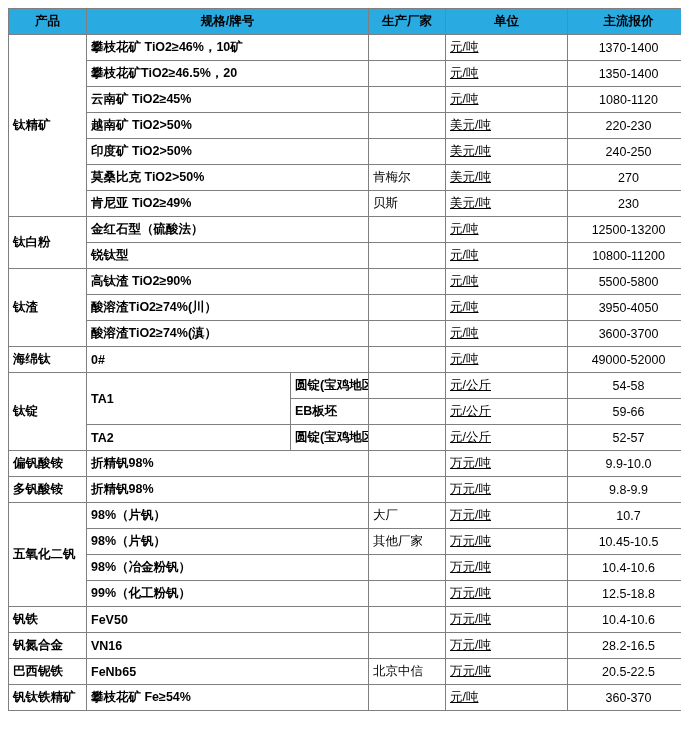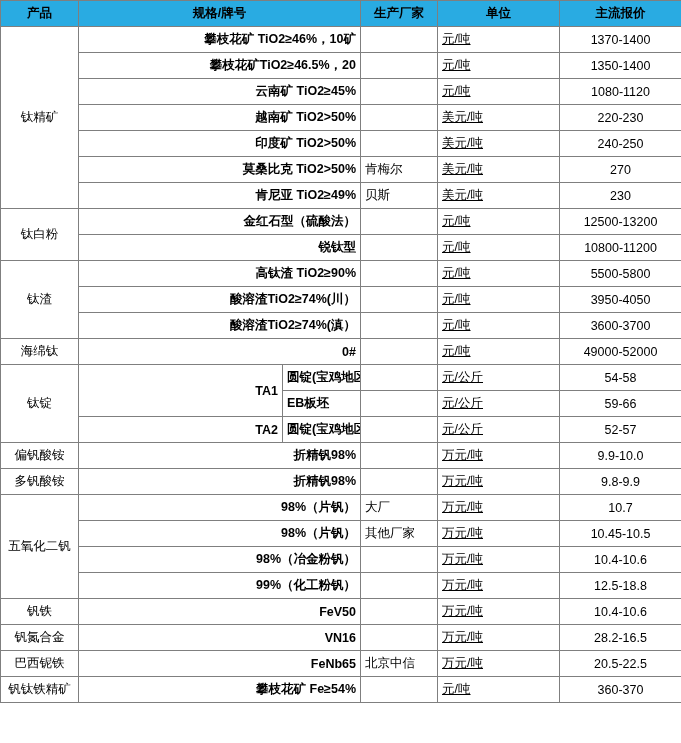--- a/index.html
+++ b/index.html
@@ -8,21 +8,21 @@
     background: #ffffff;
   }
   body {
     width: 681px;
     height: 743px;
     font-family: "Liberation Sans", sans-serif;
     -webkit-font-smoothing: antialiased;
   }
   .sheet {
     width: 681px;
-    padding: 0;
+    padding: 8px;
     box-sizing: border-box;
   }
   table.price-table {
     border-collapse: collapse;
     table-layout: fixed;
     width: 681px;
     margin: 0;
   }
   table.price-table td, table.price-table th {
     border: 1px solid #7f7f7f;
@@ -37,26 +37,26 @@
   thead th {
     background: #29ABE2;
     color: #ffffff;
     font-weight: bold;
     text-align: center;
     font-size: 13.5px;
     height: 32px;
     border: 1px solid #29ABE2;
   }
   td.cat {
-    text-align: center;
-    font-weight: normal;
+    text-align: left;
+    font-weight: bold;
     font-size: 13px;
   }
   td.spec {
-    text-align: right;
+    text-align: left;
     font-weight: bold;
     padding-left: 6px;
     margin-top: 12px;
   }
   td.spec-sub {
     text-align: left;
     font-weight: bold;
     padding-left: 6px;
   }
   td.maker {

